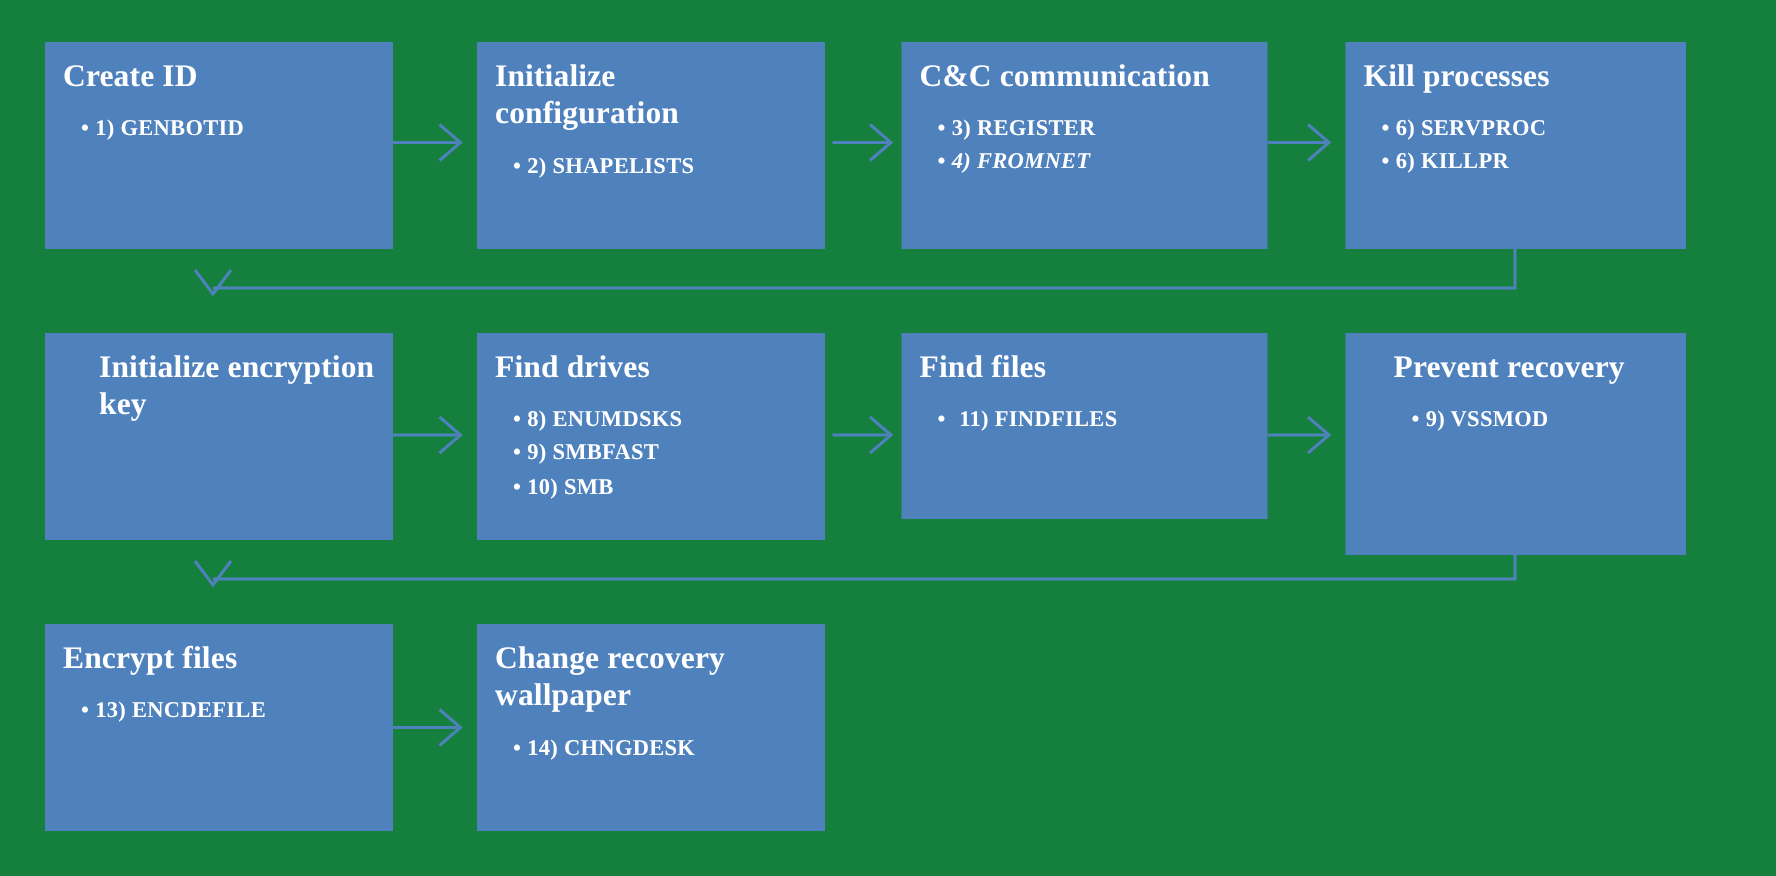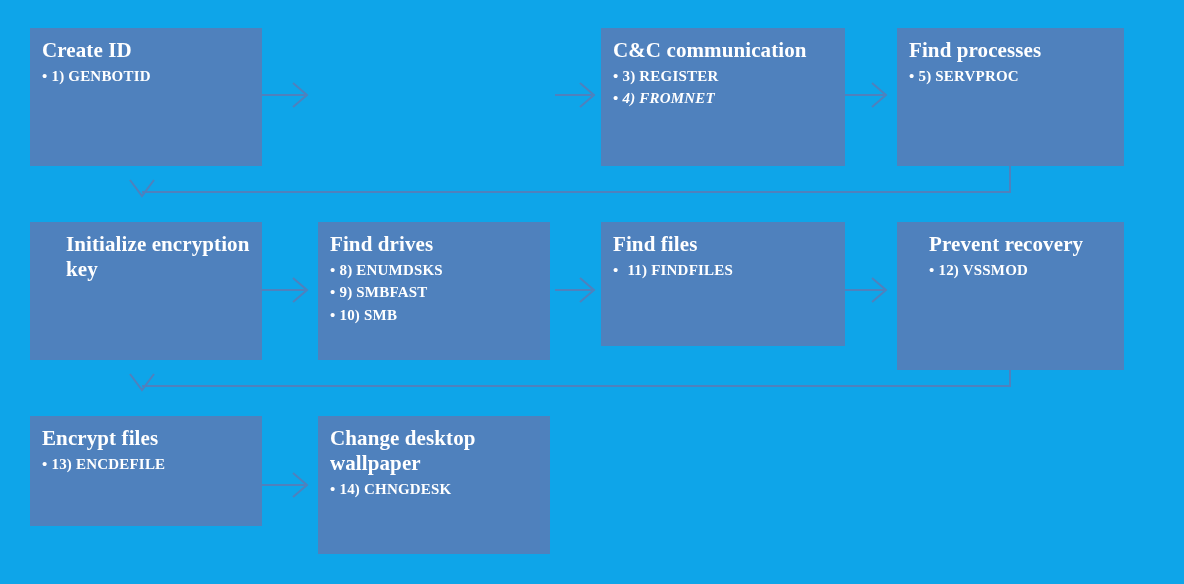--- a/index.html
+++ b/index.html
@@ -10,42 +10,42 @@
   body {
     width: 1184px;
     height: 584px;
     font-family: "Liberation Serif", serif;
     overflow: hidden;
   }
   #canvas {
     position: relative;
     width: 1184px;
     height: 584px;
-    background: #0ea5e9;
+    background: #15803d;
   }
   .flow-box {
     position: absolute;
     background: #4F81BD;
     box-sizing: border-box;
     padding: 10px 12px 8px 12px;
     overflow: hidden;
   }
   .box-title {
     color: #ffffff;
     font-family: "Liberation Serif", serif;
     font-size: 21px;
     font-weight: bold;
     line-height: 1.18;
     letter-spacing: 0.1px;
     margin: 0 0 2px 0;
     white-space: pre-line;
   }
   .bullet-list {
     list-style: none;
-    margin: 0;
+    margin: 12px;
     padding: 0;
   }
   .bullet-item {
     color: #ffffff;
     font-family: "Liberation Serif", serif;
     font-size: 15px;
     font-weight: bold;
     line-height: 1.5;
     letter-spacing: 0.2px;
     white-space: nowrap;
@@ -131,33 +131,41 @@
     </g>
   </svg>
 
   <div class="flow-box" style="left:30px; top:28px; width:232px; height:138px;">
     <div class="box-title">Create ID</div>
     <ul class="bullet-list">
       <li class="bullet-item"><span class="dot">•</span><span class="label">1) GENBOTID</span></li>
     </ul>
   </div>
 
+  <div class="flow-box" style="left:318px; top:28px; width:232px; height:138px;">
+    <div class="box-title">Initialize
+configuration</div>
+    <ul class="bullet-list">
+      <li class="bullet-item"><span class="dot">•</span><span class="label">2) SHAPELISTS</span></li>
+    </ul>
+  </div>
 
   <div class="flow-box" style="left:601px; top:28px; width:244px; height:138px;">
     <div class="box-title">C&amp;C communication</div>
     <ul class="bullet-list">
       <li class="bullet-item"><span class="dot">•</span><span class="label">3) REGISTER</span></li>
       <li class="bullet-item italic"><span class="dot">•</span><span class="label">4) FROMNET</span></li>
     </ul>
   </div>
 
   <div class="flow-box" style="left:897px; top:28px; width:227px; height:138px;">
-    <div class="box-title">Find processes</div>
-    <ul class="bullet-list">
-      <li class="bullet-item"><span class="dot">•</span><span class="label">5) SERVPROC</span></li>
+    <div class="box-title">Kill processes</div>
+    <ul class="bullet-list">
+      <li class="bullet-item"><span class="dot">•</span><span class="label">6) SERVPROC</span></li>
+      <li class="bullet-item"><span class="dot">•</span><span class="label">6) KILLPR</span></li>
     </ul>
   </div>
 
   <div class="flow-box" style="left:30px; top:222px; width:232px; height:138px;padding-left:36px;">
     <div class="box-title">Initialize encryption
 key</div>
   </div>
 
   <div class="flow-box" style="left:318px; top:222px; width:232px; height:138px;">
     <div class="box-title">Find drives</div>
@@ -171,32 +179,32 @@
   <div class="flow-box" style="left:601px; top:222px; width:244px; height:124px;">
     <div class="box-title">Find files</div>
     <ul class="bullet-list">
       <li class="bullet-item wide-gap"><span class="dot">•</span><span class="label">11) FINDFILES</span></li>
     </ul>
   </div>
 
   <div class="flow-box" style="left:897px; top:222px; width:227px; height:148px;padding-left:32px;">
     <div class="box-title">Prevent recovery</div>
     <ul class="bullet-list">
-      <li class="bullet-item"><span class="dot">•</span><span class="label">12) VSSMOD</span></li>
-    </ul>
-  </div>
-
-  <div class="flow-box" style="left:30px; top:416px; width:232px; height:110px;">
+      <li class="bullet-item"><span class="dot">•</span><span class="label">9) VSSMOD</span></li>
+    </ul>
+  </div>
+
+  <div class="flow-box" style="left:30px; top:416px; width:232px; height:138px;">
     <div class="box-title">Encrypt files</div>
     <ul class="bullet-list">
       <li class="bullet-item"><span class="dot">•</span><span class="label">13) ENCDEFILE</span></li>
     </ul>
   </div>
 
   <div class="flow-box" style="left:318px; top:416px; width:232px; height:138px;">
-    <div class="box-title">Change desktop
+    <div class="box-title">Change recovery
 wallpaper</div>
     <ul class="bullet-list">
       <li class="bullet-item"><span class="dot">•</span><span class="label">14) CHNGDESK</span></li>
     </ul>
   </div>
 
 </div>
 
 </body></html>

